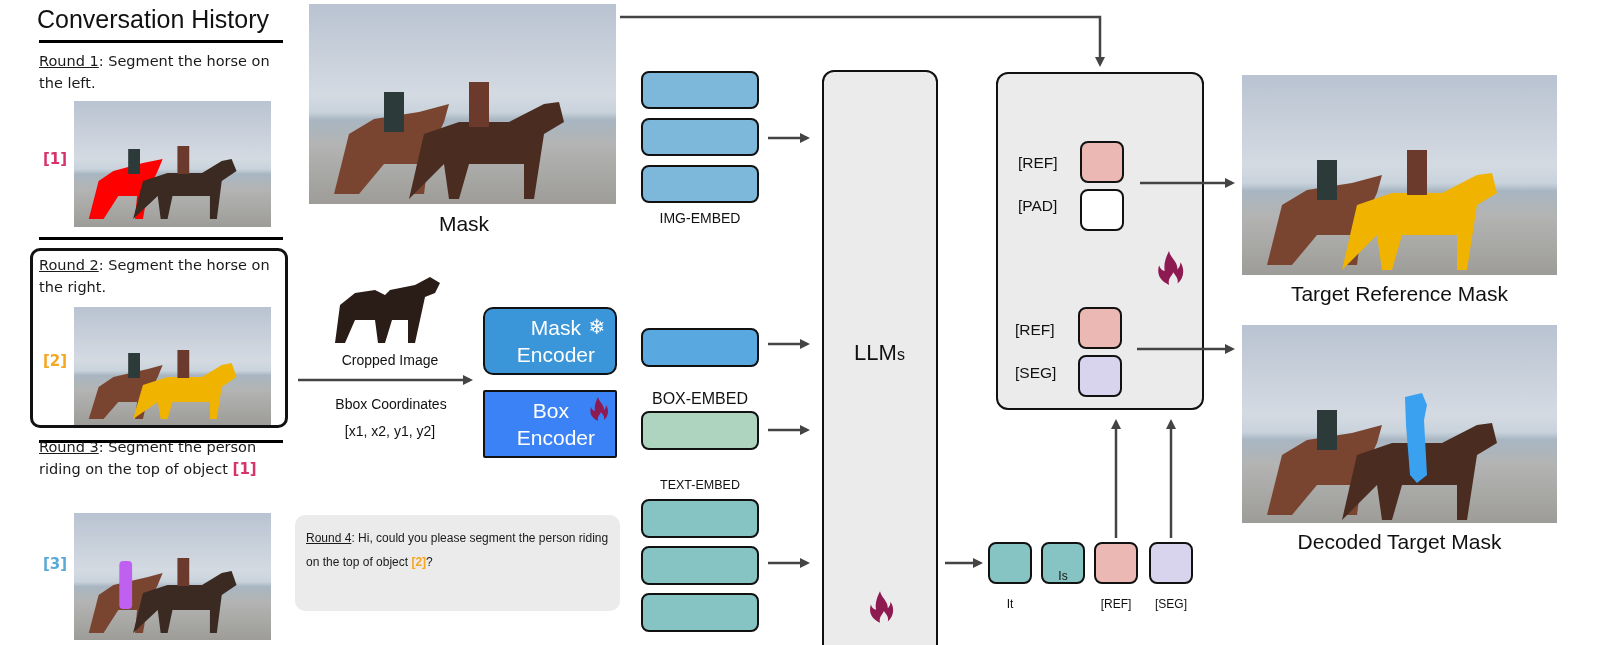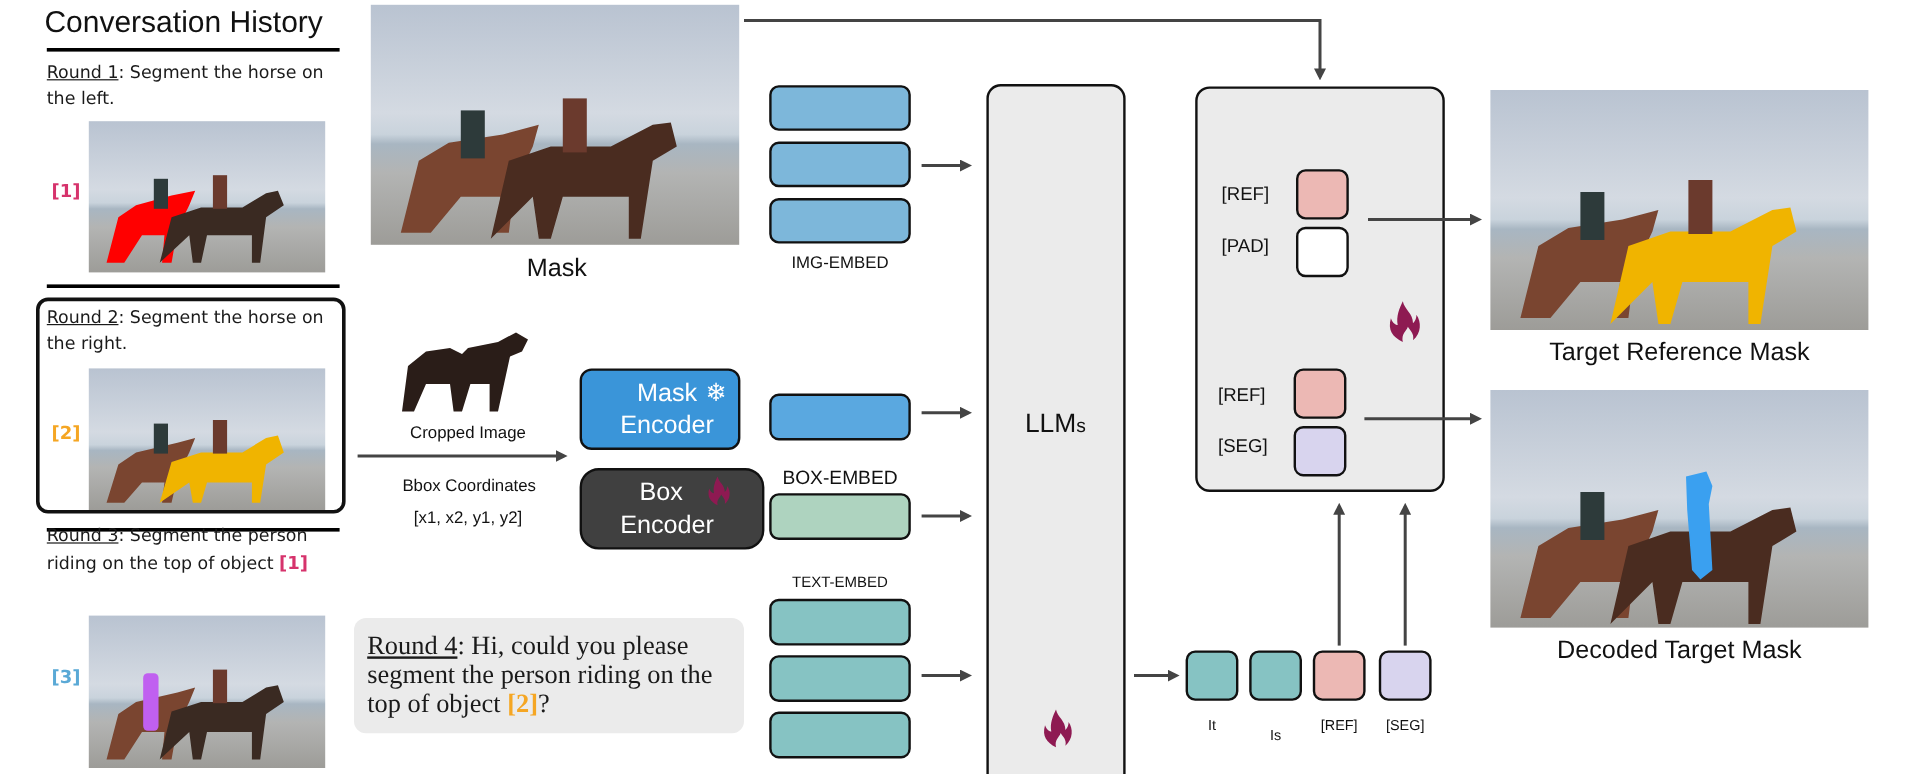--- a/index.html
+++ b/index.html
@@ -86,30 +86,30 @@
 </div>
 <div class="abs label" style="left:320px; top:352px; width:140px;">Cropped Image</div>
 <div class="abs label" style="left:306px; top:396px; width:170px;">Bbox Coordinates</div>
 <div class="abs label" style="left:320px; top:423px; width:140px;">[x1, x2, y1, y2]</div>
 
 <div class="abs box" style="left:483px; top:307px; width:134px; height:68px; background:#3a95d9; border-radius:10px;">
   <div class="abs" style="left:0; top:7px; width:96px; text-align:right; color:#fff; font-size:21px;">Mask</div>
   <div class="abs" style="left:0; top:34px; width:110px; text-align:right; color:#fff; font-size:21px;">Encoder</div>
   <div class="abs" style="left:103px; top:6px; color:#fff; font-size:21px;">❄</div>
 </div>
-<div class="abs box" style="left:483px; top:390px; width:154px; height:68px; background:#404040; border-radius:16px;">
+<div class="abs box" style="left:483px; top:390px; width:134px; height:68px; background:#3b82f6; border-radius:2px;">
   <div class="abs" style="left:0; top:7px; width:84px; text-align:right; color:#fff; font-size:21px;">Box</div>
   <div class="abs" style="left:0; top:34px; width:110px; text-align:right; color:#fff; font-size:21px;">Encoder</div>
   <svg class="abs" style="left:101px; top:4px;" width="24" height="26" viewBox="0 0 24 26">
     <path d="M12,1 C13,6 18,8 18,14 C20,12 20,10 20,9 C23,13 23,20 18,24 C19,20 16,18 15,16 C14,19 11,20 12,25 C6,22 3,18 5,11 C6,14 8,15 9,15 C8,10 10,5 12,1 Z" fill="#8e1a52"></path>
   </svg>
 </div>
 
 <div class="abs" style="left:295px; top:515px; width:325px; height:96px; background:#ebebeb; border-radius:10px;">
-  <div class="abs" style="left:11px; top:11px; width:305px; font-family:Liberation Serif, serif; font-size:22px; line-height:24px; color:#1a1a1a;">
+  <div class="abs" style="left:11px; top:11px; width:305px; font-family:Liberation Sans, sans-serif; font-size:12px; line-height:24px; color:#1a1a1a;">
     <span style="text-decoration:underline;">Round 4</span><span>: Hi, could you please segment the person riding on the top of object </span><span style="color:#f5a623; font-weight:bold;">[2]</span><span>?</span>
   </div>
 </div>
 
 <div class="abs box" style="left:641px; top:71px; width:118px; height:38px; background:#7db7da;"></div>
 <div class="abs box" style="left:641px; top:118px; width:118px; height:38px; background:#7db7da;"></div>
 <div class="abs box" style="left:641px; top:165px; width:118px; height:38px; background:#7db7da;"></div>
 <div class="abs embed-label" style="left:635px; top:210px;">IMG-EMBED</div>
 
 <div class="abs embed-label" style="left:635px; top:307px; font-size:12.5px;margin-top:21px;">MASK-EMBED</div>
@@ -128,21 +128,21 @@
   <svg class="abs" style="left:40px; top:518px;" width="32" height="34" viewBox="0 0 24 26">
     <path d="M12,1 C13,6 18,8 18,14 C20,12 20,10 20,9 C23,13 23,20 18,24 C19,20 16,18 15,16 C14,19 11,20 12,25 C6,22 3,18 5,11 C6,14 8,15 9,15 C8,10 10,5 12,1 Z" fill="#8e1a52"></path>
   </svg>
 </div>
 
 <div class="abs box" style="left:988px; top:542px; width:44px; height:42px; background:#86c3c3;"></div>
 <div class="abs box" style="left:1041px; top:542px; width:44px; height:42px; background:#86c3c3;"></div>
 <div class="abs box" style="left:1094px; top:542px; width:44px; height:42px; background:#ecb8b4;"></div>
 <div class="abs box" style="left:1149px; top:542px; width:44px; height:42px; background:#d8d4ee;"></div>
 <div class="abs tok-label" style="left:987px; top:597px;">It</div>
-<div class="abs tok-label" style="left:1040px; top:606px;">Is</div>
+<div class="abs tok-label" style="left:1040px; top:569px;">Is</div>
 <div class="abs tok-label" style="left:1093px; top:597px;">[REF]</div>
 <div class="abs tok-label" style="left:1148px; top:597px;">[SEG]</div>
 
 <div class="abs box" style="left:996px; top:72px; width:208px; height:338px; background:#ebebeb; border-radius:12px;">
   <div class="abs dec-label" style="left:20px; top:80px;">[REF]</div>
   <div class="abs box" style="left:82px; top:67px; width:44px; height:42px; background:#ecb8b4;"></div>
   <div class="abs dec-label" style="left:20px; top:123px;">[PAD]</div>
   <div class="abs box" style="left:82px; top:115px; width:44px; height:42px; background:#ffffff;"></div>
   <svg class="abs" style="left:154px; top:175px;" width="34" height="38" viewBox="0 0 24 26">
     <path d="M12,1 C13,6 18,8 18,14 C20,12 20,10 20,9 C23,13 23,20 18,24 C19,20 16,18 15,16 C14,19 11,20 12,25 C6,22 3,18 5,11 C6,14 8,15 9,15 C8,10 10,5 12,1 Z" fill="#8e1a52"></path>

